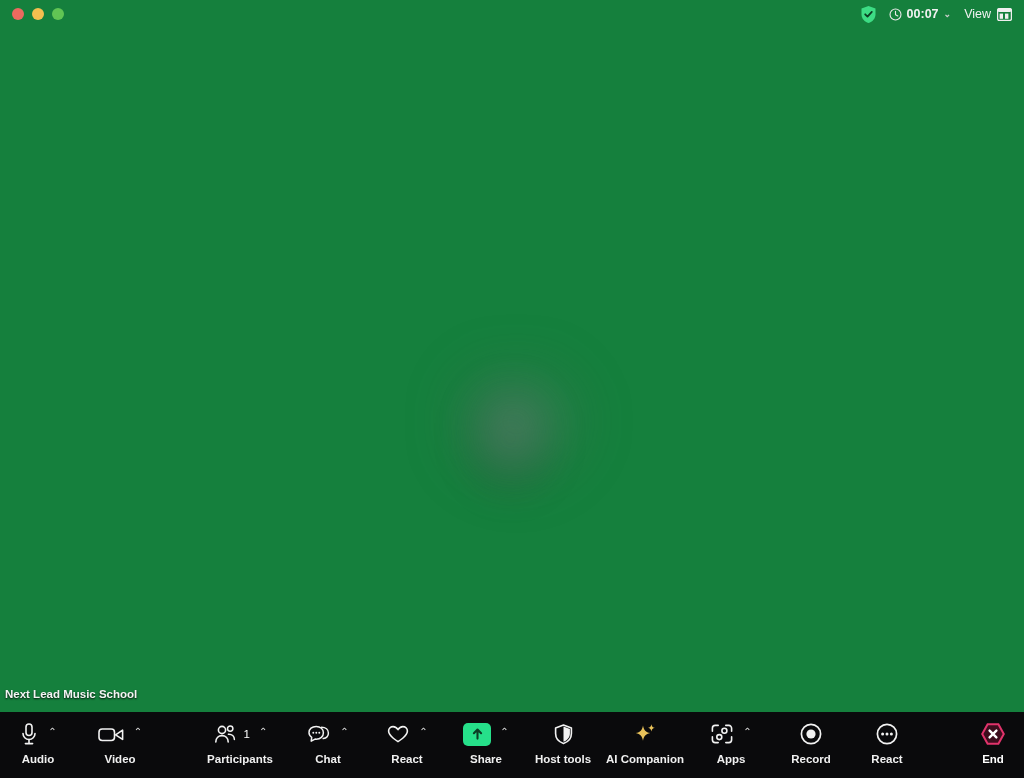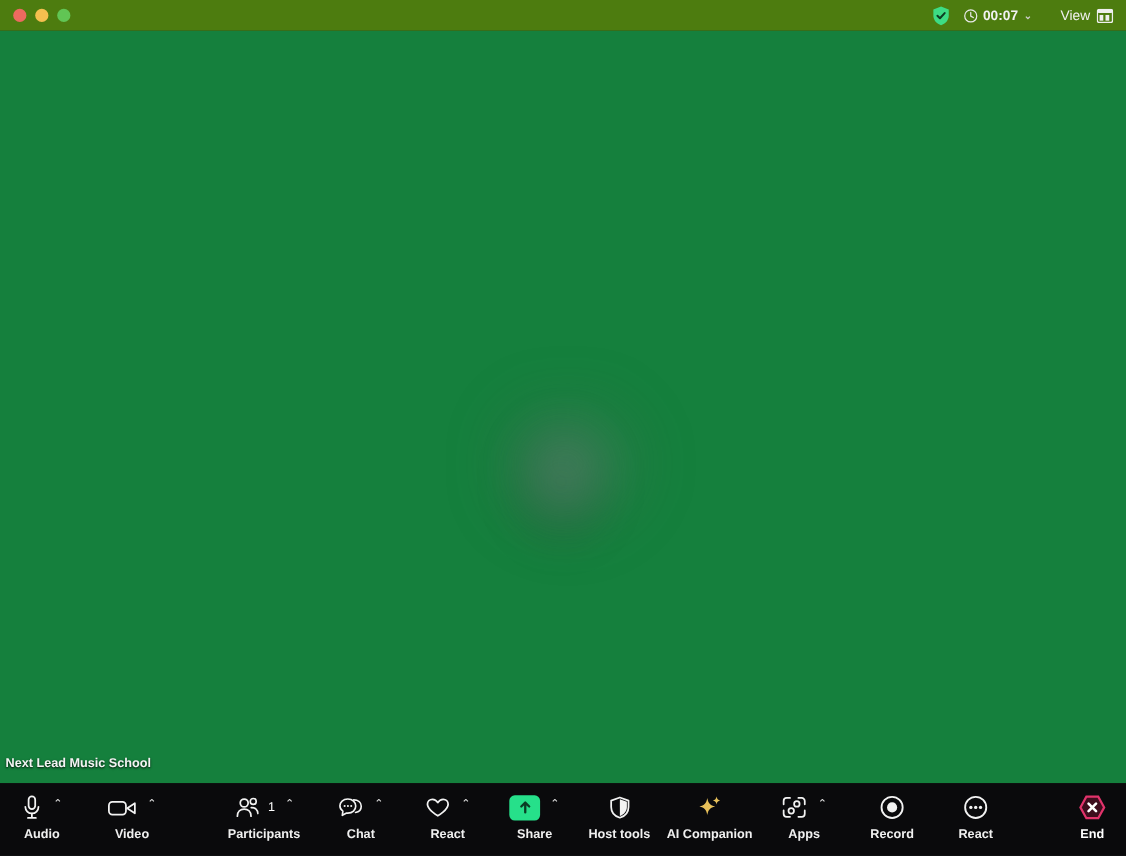--- a/index.html
+++ b/index.html
@@ -7,21 +7,21 @@
     width:1024px; height:778px;
     background:#1a1a1d;
     font-family:"Liberation Sans", sans-serif;
     overflow:hidden;
   }
   .app { position:relative; width:1024px; height:778px; background:#1a1a1d; }
 
   
   .titlebar {
     position:absolute; top:0; left:0; width:1024px; height:28px;
-    background:#4d7c0f;
+    background:#15803d;
     display:flex; align-items:center;
   }
   .traffic { display:flex; align-items:center; gap:8px; padding-left:12px; }
   .dot { width:12px; height:12px; border-radius:50%; }
   .dot.red   { background:#ec6a5f; }
   .dot.amber { background:#f5bf4f; }
   .dot.green { background:#61c554; }
 
   .tb-right {
     margin-left:auto; display:flex; align-items:center;
@@ -53,21 +53,21 @@
     display:flex; align-items:center;
     background:#2b2b2b;
     height:26px;
   }
   .osfm-label {
     color:#ffffff; font-size:12.5px; font-weight:700; white-space:nowrap;
   }
 
   .view-group {
     display:flex; align-items:center; gap:6px;
-    margin-left:14px; margin-right:6px;
+    margin-left:1px; margin-right:6px;
   }
   .view-label { color:#f2f2f2; font-size:12.5px; font-weight:400; }
 
   
   .stage {
     position:absolute; top:28px; left:0; width:1024px; height:684px;
     background:#15803d; overflow:hidden;
   }
   .blurface {
     position:absolute; left:430px; top:310px; width:180px; height:185px;

